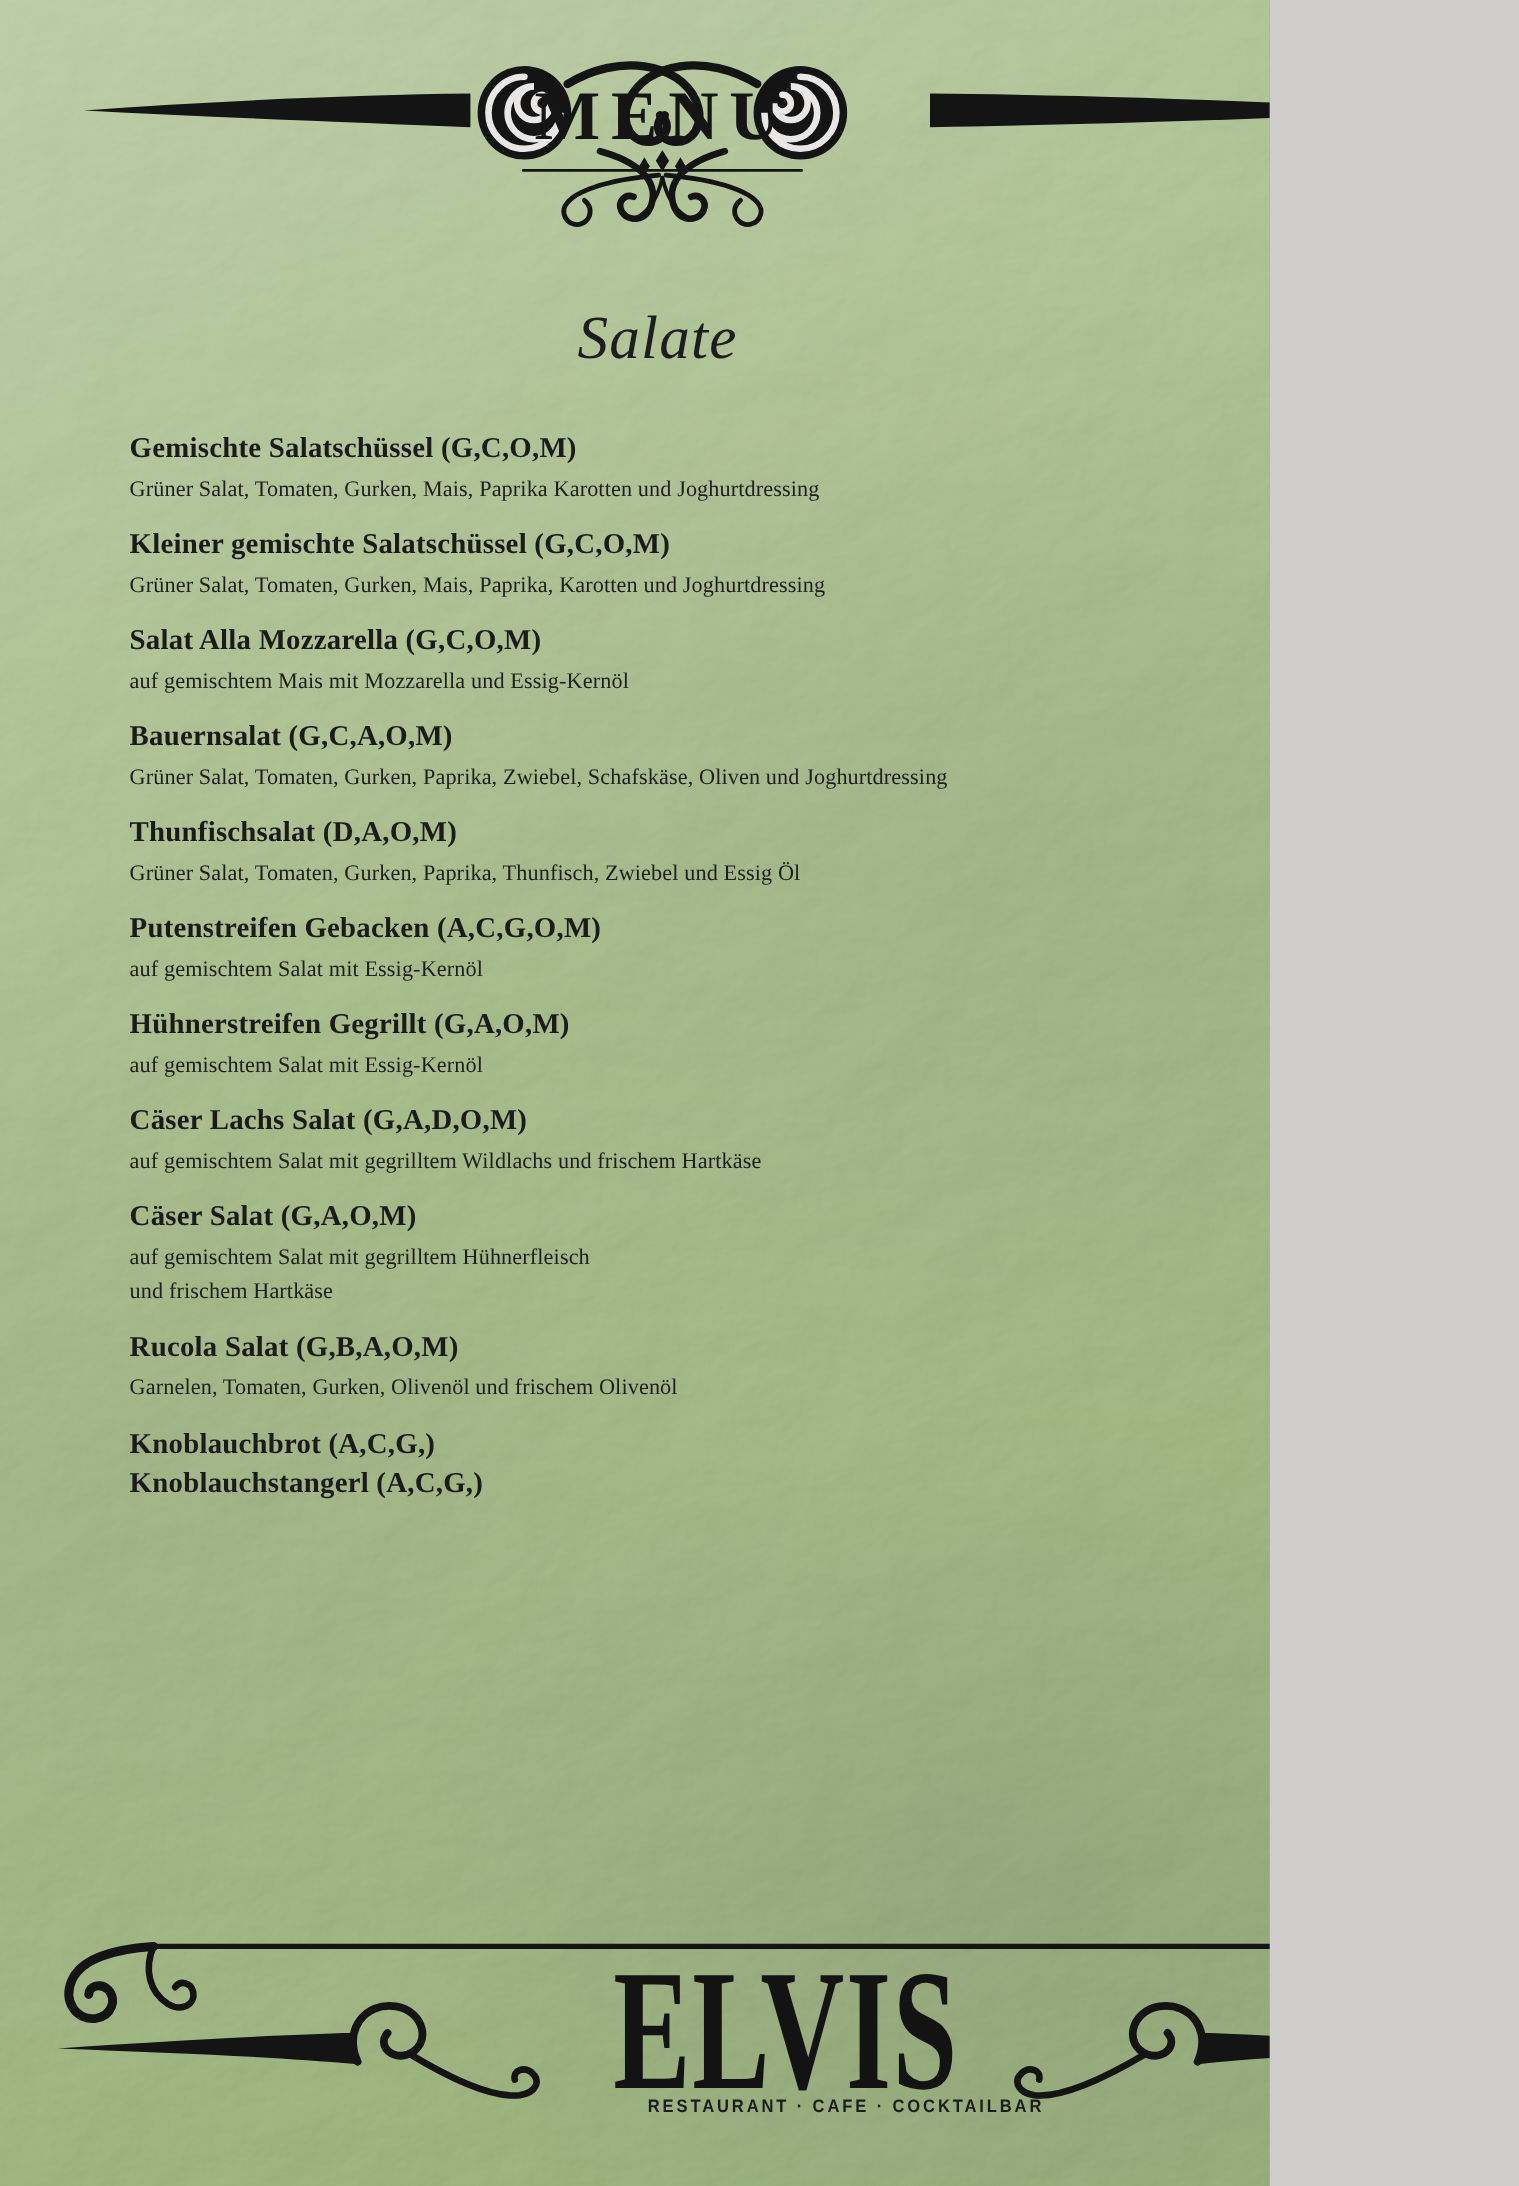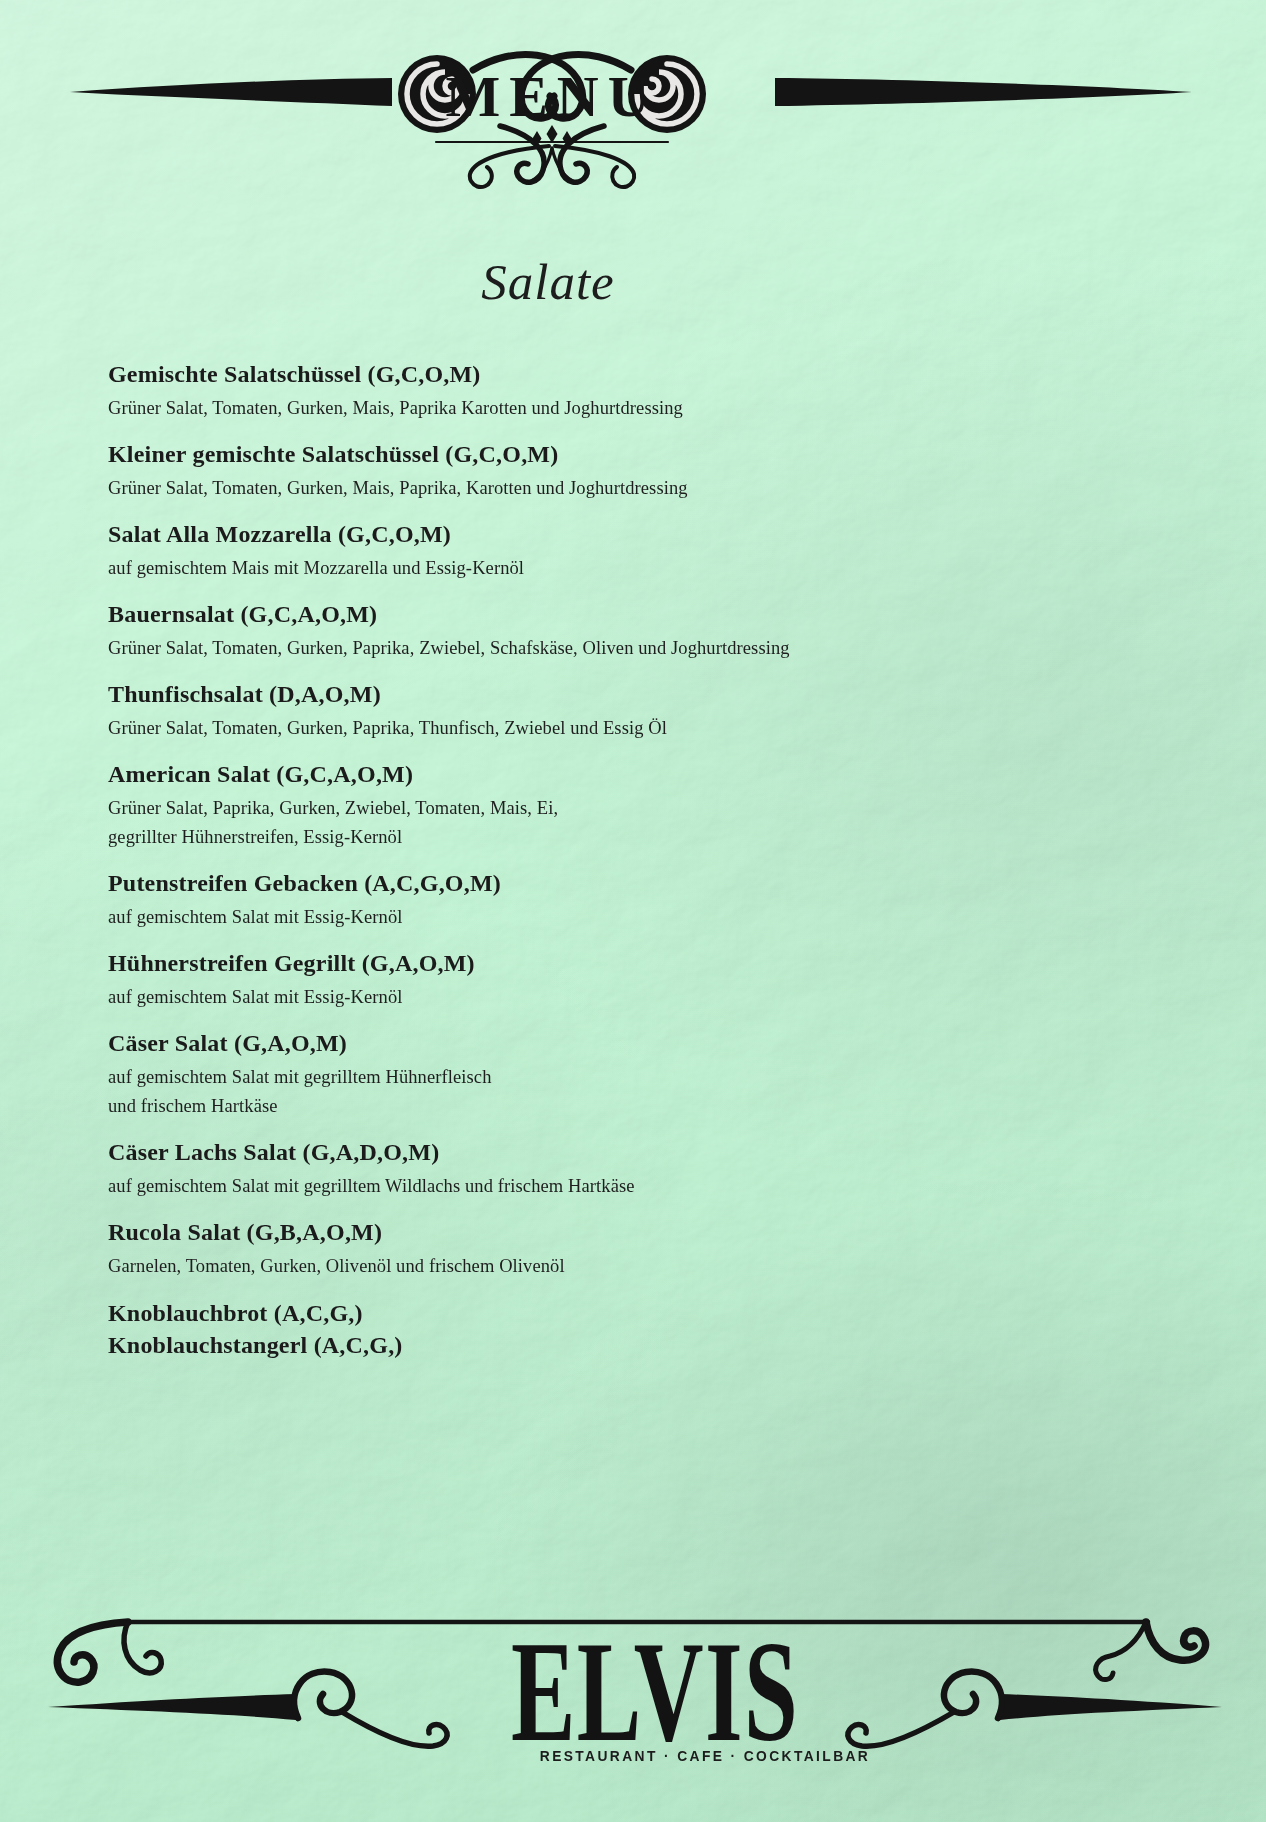--- a/index.html
+++ b/index.html
@@ -1,18 +1,18 @@
 <!DOCTYPE html>
 <html style="--ink: #1b1b1b;"><head>
 <meta charset="utf-8">
 <style>
   html,body{margin:0;padding:0;background:#cfcecd;}
   #page{
-    position:relative;width:1266px;height:1822px;overflow:hidden;
-    background:#86efac;
+    position:relative;width:1058px;height:1822px;overflow:hidden;
+    background:#4d7c0f;
     font-family:"Liberation Serif",serif;
     color:var(--ink,#1c1c1c);
   }
   .texture{position:absolute;left:0;top:0;z-index:0;display:block;}
   .shade{
     position:absolute;inset:0;z-index:1;pointer-events:none;
     background:
       radial-gradient(900px 700px at 85% 40%, rgba(110,110,118,0.10), transparent 70%),
       radial-gradient(760px 560px at 80% 86%, rgba(100,100,108,0.14), transparent 70%),
       radial-gradient(800px 620px at 10% 68%, rgba(120,120,128,0.08), transparent 72%),
@@ -141,54 +141,47 @@
         </div>
     </div>
 
     <div class="item">
       <div class="item-name">Thunfischsalat (D,A,O,M)</div>
       <div class="desc-wrap">
           <div class="item-desc">Grüner Salat, Tomaten, Gurken, Paprika, Thunfisch, Zwiebel und Essig Öl</div>
         </div>
     </div>
 
-    <div class="item">
-      <div class="item-name">American Salat (G,C,A,O,M)</div>
-      <div class="desc-wrap">
-          <div class="item-desc">Grüner Salat, Paprika, Gurken, Zwiebel, Tomaten, Mais, Ei,</div>
-          <div class="item-desc">gegrillter Hühnerstreifen, Essig-Kernöl</div>
-        </div>
-    </div>
 
     <div class="item">
       <div class="item-name">Putenstreifen Gebacken (A,C,G,O,M)</div>
       <div class="desc-wrap">
           <div class="item-desc">auf gemischtem Salat mit Essig-Kernöl</div>
         </div>
     </div>
 
     <div class="item">
       <div class="item-name">Hühnerstreifen Gegrillt (G,A,O,M)</div>
       <div class="desc-wrap">
           <div class="item-desc">auf gemischtem Salat mit Essig-Kernöl</div>
+        </div>
+    </div>
+
+    <div class="item">
+      <div class="item-name">Cäser Lachs Salat (G,A,D,O,M)</div>
+      <div class="desc-wrap">
+          <div class="item-desc">auf gemischtem Salat mit gegrilltem Wildlachs und frischem Hartkäse</div>
         </div>
     </div>
 
     <div class="item">
       <div class="item-name">Cäser Salat (G,A,O,M)</div>
       <div class="desc-wrap">
           <div class="item-desc">auf gemischtem Salat mit gegrilltem Hühnerfleisch</div>
           <div class="item-desc">und frischem Hartkäse</div>
-        </div>
-    </div>
-
-    <div class="item">
-      <div class="item-name">Cäser Lachs Salat (G,A,D,O,M)</div>
-      <div class="desc-wrap">
-          <div class="item-desc">auf gemischtem Salat mit gegrilltem Wildlachs und frischem Hartkäse</div>
         </div>
     </div>
 
     <div class="item">
       <div class="item-name">Rucola Salat (G,B,A,O,M)</div>
       <div class="desc-wrap">
           <div class="item-desc">Garnelen, Tomaten, Gurken, Olivenöl und frischem Olivenöl</div>
         </div>
     </div>
 

